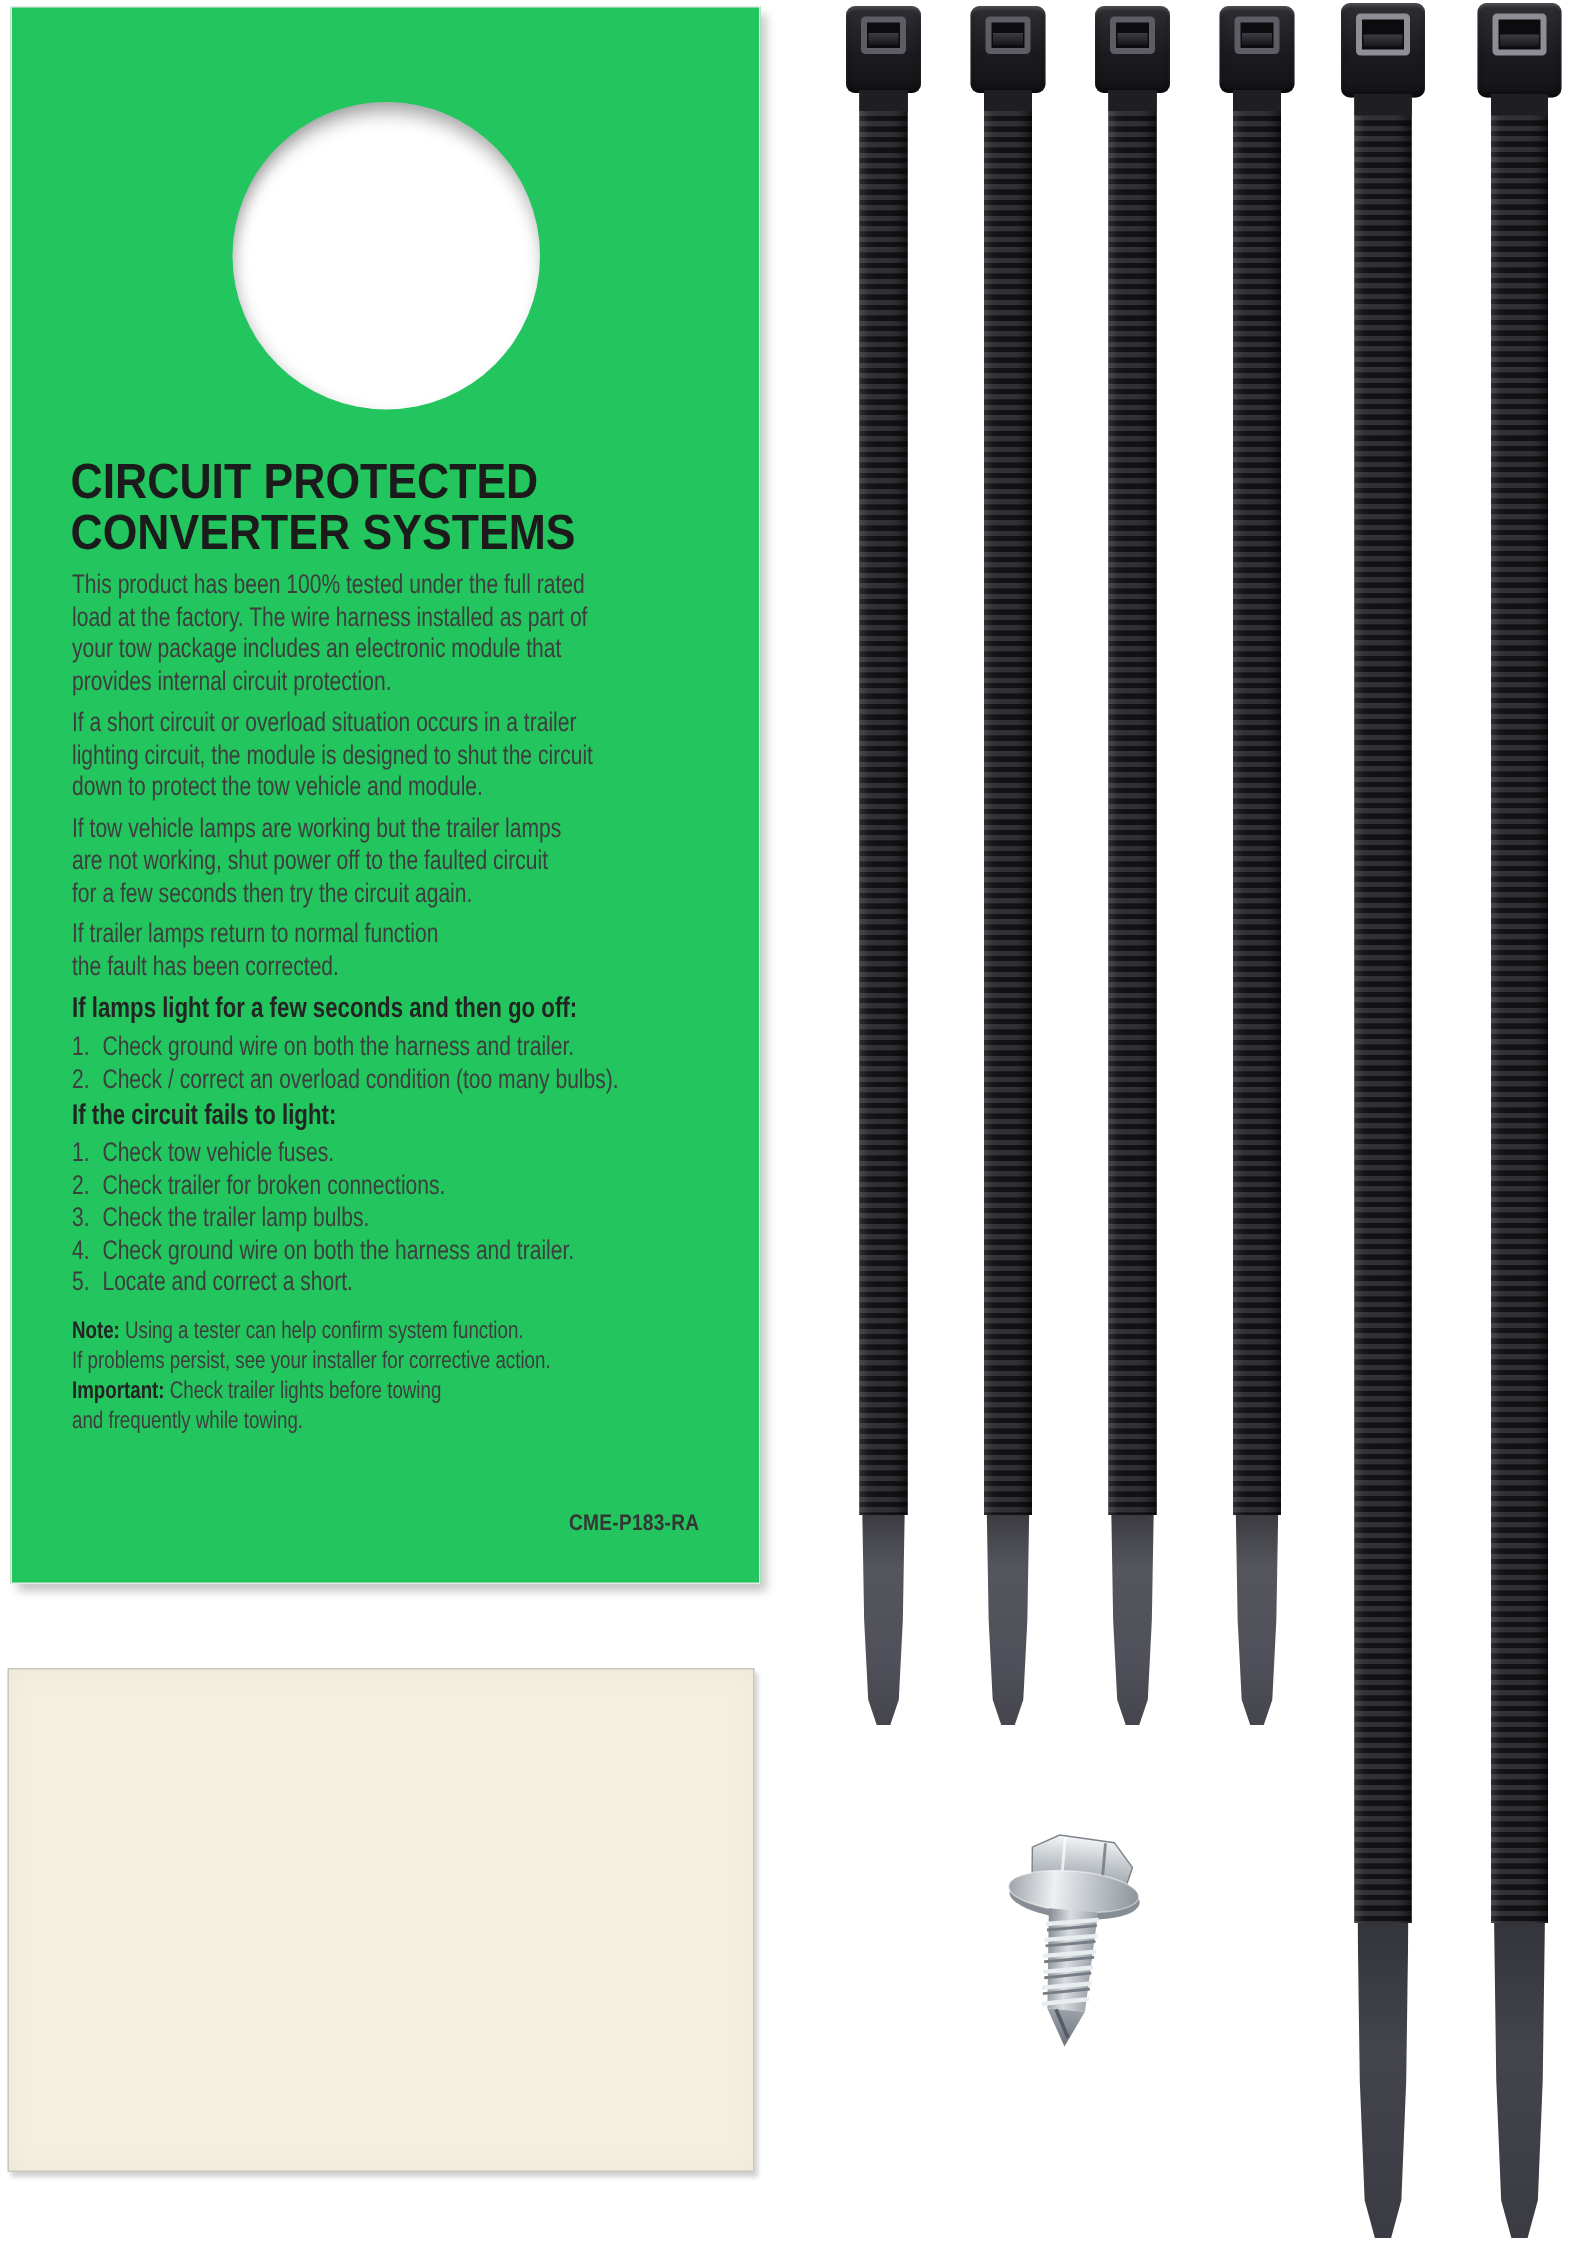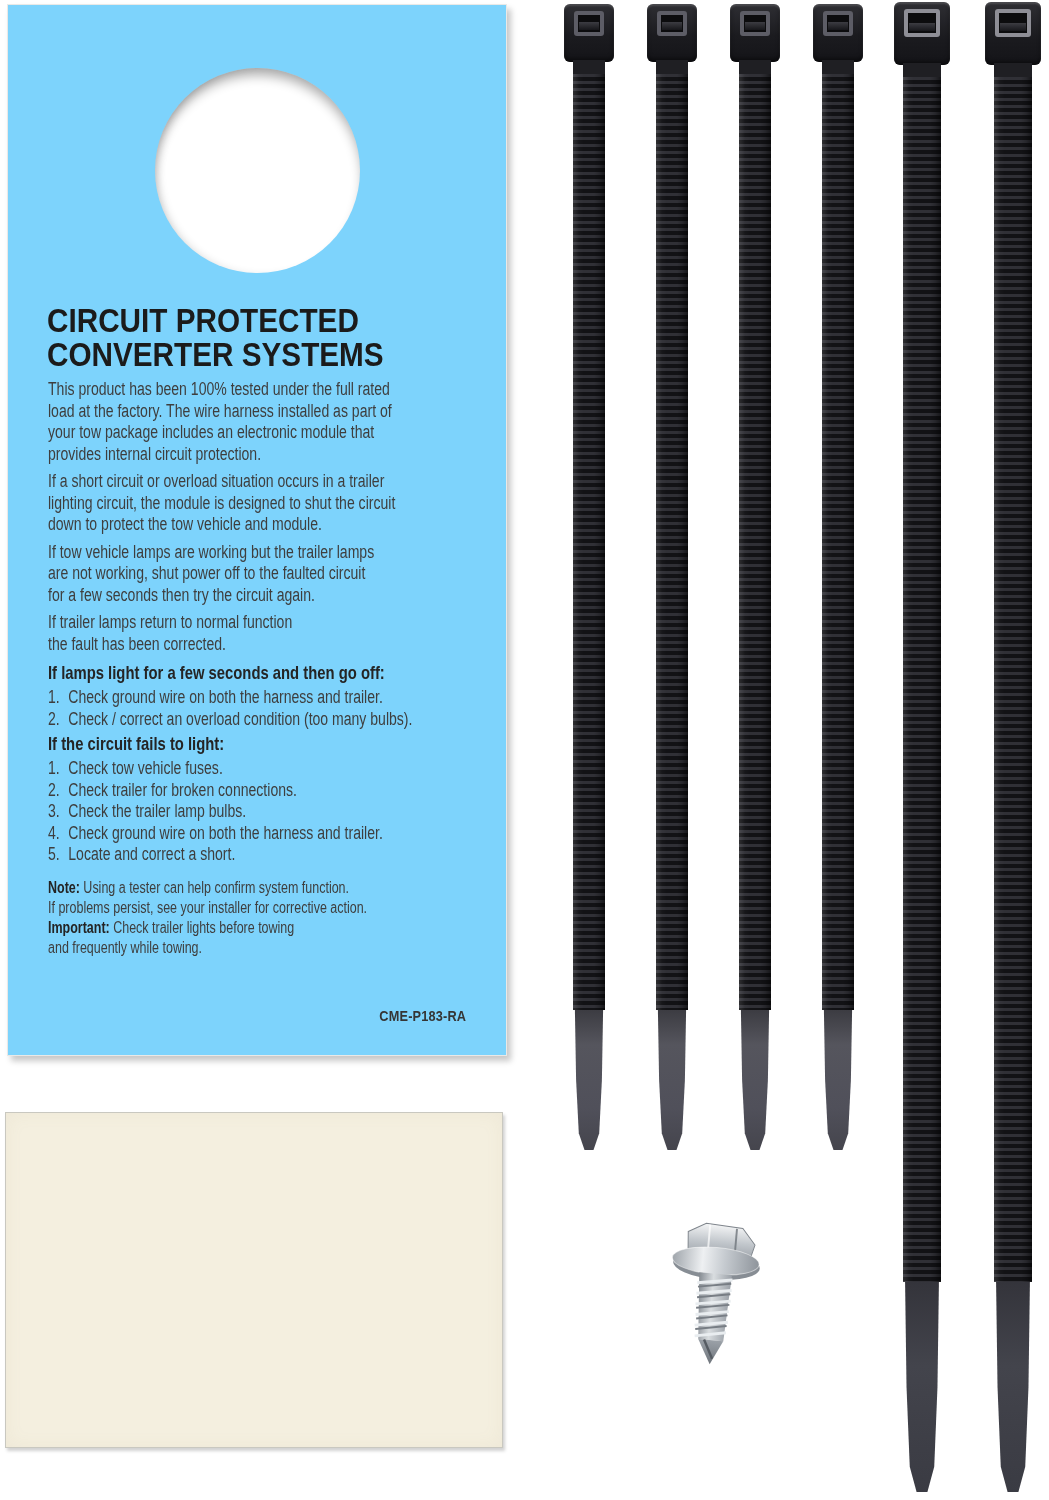--- a/index.html
+++ b/index.html
@@ -1,20 +1,20 @@
 <!DOCTYPE html>
 <html><head>
 <meta charset="utf-8">
 <style>
   html,body{margin:0;padding:0;background:#ffffff;}
   body{width:1049px;height:1500px;position:relative;font-family:"Liberation Sans",sans-serif;}
   .stage{position:absolute;left:0;top:0;width:1049px;height:1500px;overflow:hidden;background:#ffffff;}
 
   
-  .hanger-card{position:absolute;left:7px;top:4px;width:500px;height:1052px;background:#7dd3fc;
+  .hanger-card{position:absolute;left:7px;top:4px;width:500px;height:1052px;background:#22c55e;
     border:1px solid #e9e9e7;box-shadow:4px 5px 6px rgba(0,0,0,0.22);box-sizing:border-box;}
   .hole{position:absolute;left:147px;top:63px;width:205px;height:205px;border-radius:50%;background:#ffffff;
     box-shadow:inset 0 10px 12px -3px rgba(0,0,0,0.33), inset 6px 0 10px -4px rgba(0,0,0,0.16);}
   .card-title{position:absolute;left:39px;top:299px;transform:scaleX(0.90);transform-origin:0 0;
     font-size:33px;line-height:34px;font-weight:bold;color:#1b1b1b;letter-spacing:0px;white-space:nowrap;}
   .card-body{position:absolute;left:40px;top:374px;width:620px;transform:scaleX(0.78);transform-origin:0 0;
     color:#3e3e3e;font-size:18px;line-height:21.5px;}
   .ln{display:block;white-space:nowrap;}
   .para{margin:0 0 6px 0;}
   .subhead{margin:2px 0 2px 0;font-weight:bold;font-size:19px;line-height:24px;color:#242424;white-space:nowrap;}

